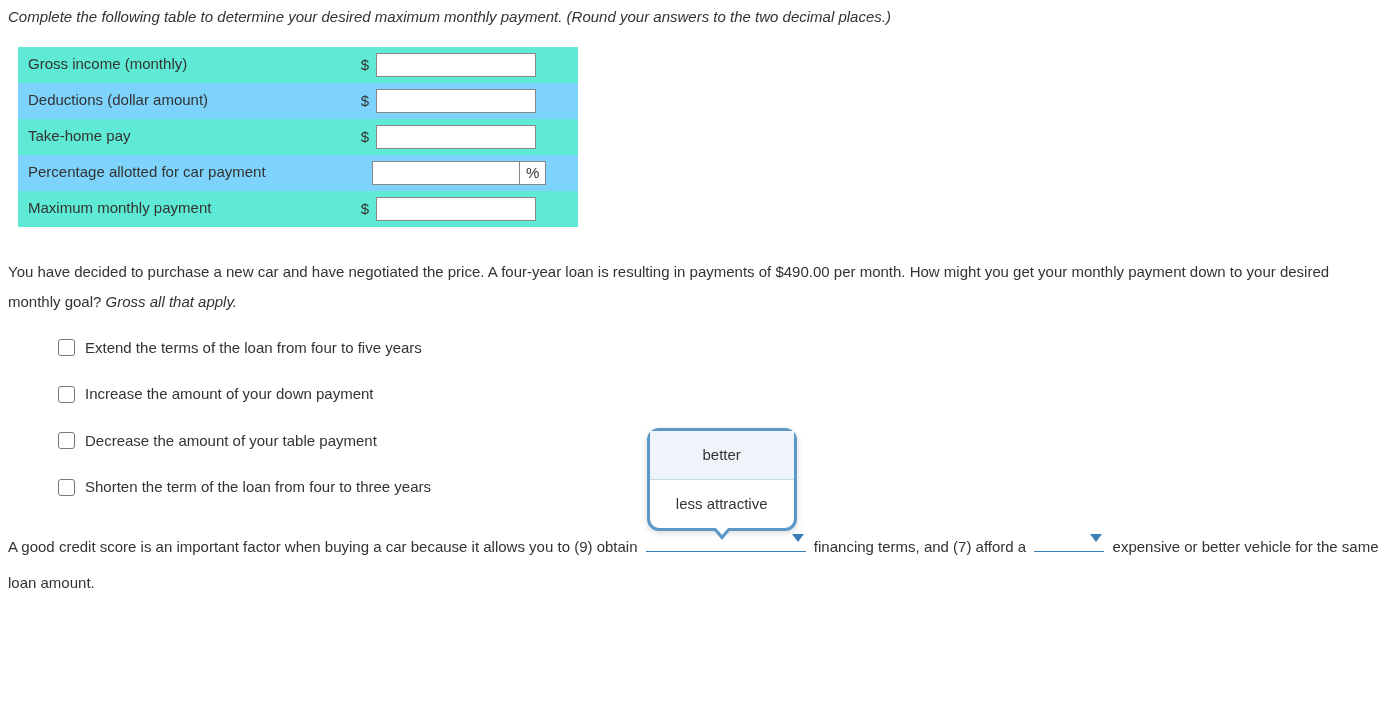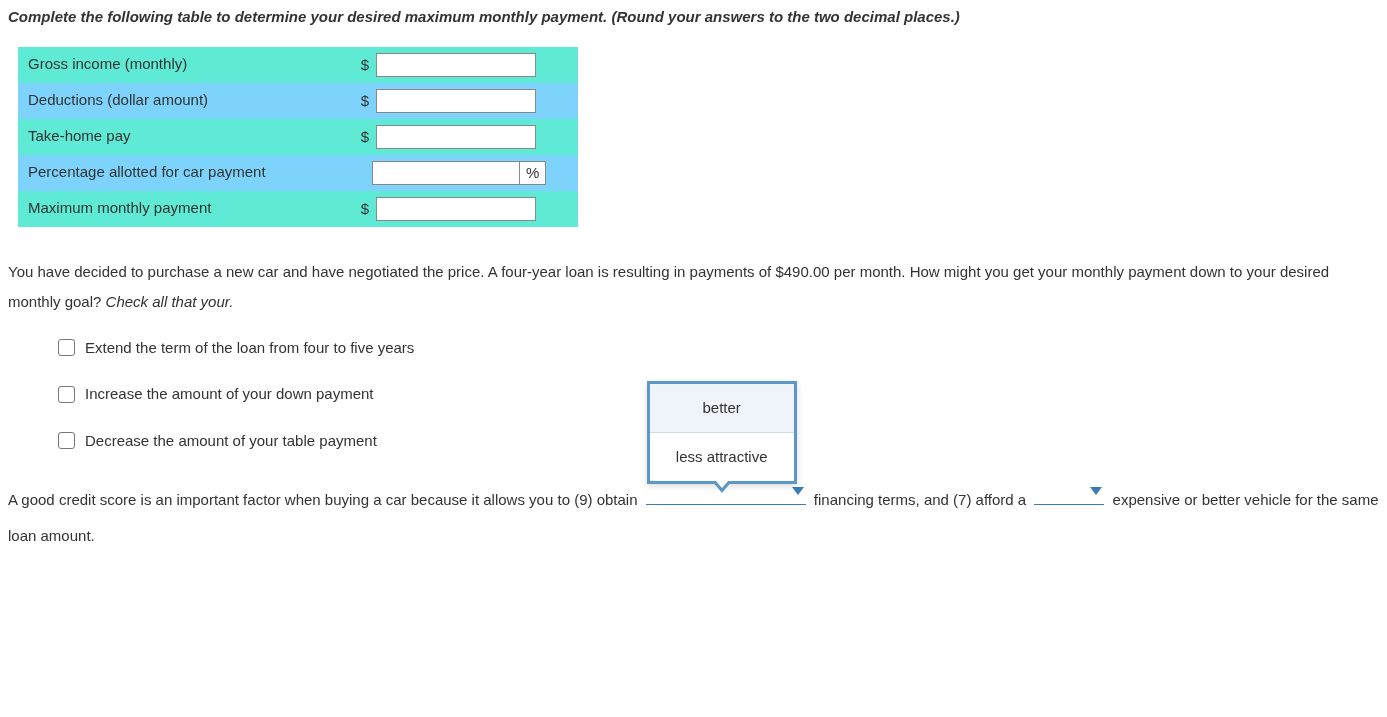--- a/index.html
+++ b/index.html
@@ -7,21 +7,20 @@
     font-family: Verdana, Geneva, sans-serif;
     font-size: 15px;
     color: #333;
     margin: 0;
     padding: 6px 8px;
     line-height: 1.5;
   }
   .instruction {
     font-style: italic;
     margin-bottom: 18px;
-    font-weight: bold;
   }
   .tbl {
     border-collapse: collapse;
     margin-left: 10px;
     margin-bottom: 30px;
   }
   .tbl td {
     padding: 6px 10px;
     vertical-align: middle;
   }
@@ -77,21 +76,21 @@
     right:2px;
     top:2px;
     width:0;height:0;
     border-left:6px solid transparent;
     border-right:6px solid transparent;
     border-top:8px solid #3a7db5;
   }
   .dropdown-pop {
     position:absolute;
     border:3px solid #5c98c7;
-    border-radius:0;
+    border-radius:12px;
     background:#fff;
     width:150px;
     box-shadow:0 2px 6px rgba(0,0,0,0.15);
     z-index:10;
   }
   .dropdown-pop .opt {
     padding:6px 8px;
     font-size:15px;
     border-top:1px solid #c9dcec;
     cursor:pointer;
@@ -161,35 +160,39 @@
     <td class="label">Maximum monthly payment</td>
     <td class="field">
       <span class="dollar">$</span>
       <input class="txtinput" value="" style="">
     </td>
   </tr>
 </tbody>
   </table>
 
 <div class="para">
-  <span>You have decided to purchase a new car and have negotiated the price. A four-year loan is resulting in payments of $490.00 per month. How might you get your monthly payment down to your desired monthly goal? </span><span style="font-style:italic">Check all that your.</span>
+  <span>You have decided to purchase a new car and have negotiated the price. A four-year loan is resulting in payments of $490.00 per month. How might you get your monthly payment down to your desired monthly goal? </span><span style="font-style:italic">Gross all that apply.</span>
 </div>
 
 <div class="checks">
   <div class="check-row">
     <span class="chk"></span>
-    <span>Extend the term of the loan from four to five years</span>
+    <span>Extend the terms of the loan from four to five years</span>
   </div>
   <div class="check-row">
     <span class="chk"></span>
     <span>Increase the amount of your down payment</span>
   </div>
   <div class="check-row">
     <span class="chk"></span>
     <span>Decrease the amount of your table payment</span>
+  </div>
+  <div class="check-row">
+    <span class="chk"></span>
+    <span>Shorten the term of the loan from four to three years</span>
   </div>
 </div>
 
 <div class="bottom-para">
   <span>A good credit score is an important factor when buying a car because it allows you to (9) obtain</span>
   <span class="anchor-wrap">
     <span class="dd-slot">
       <span class="dd-caret"></span>
     </span>
     <div class="dropdown-pop" style="bottom:34px; left:5px;">

